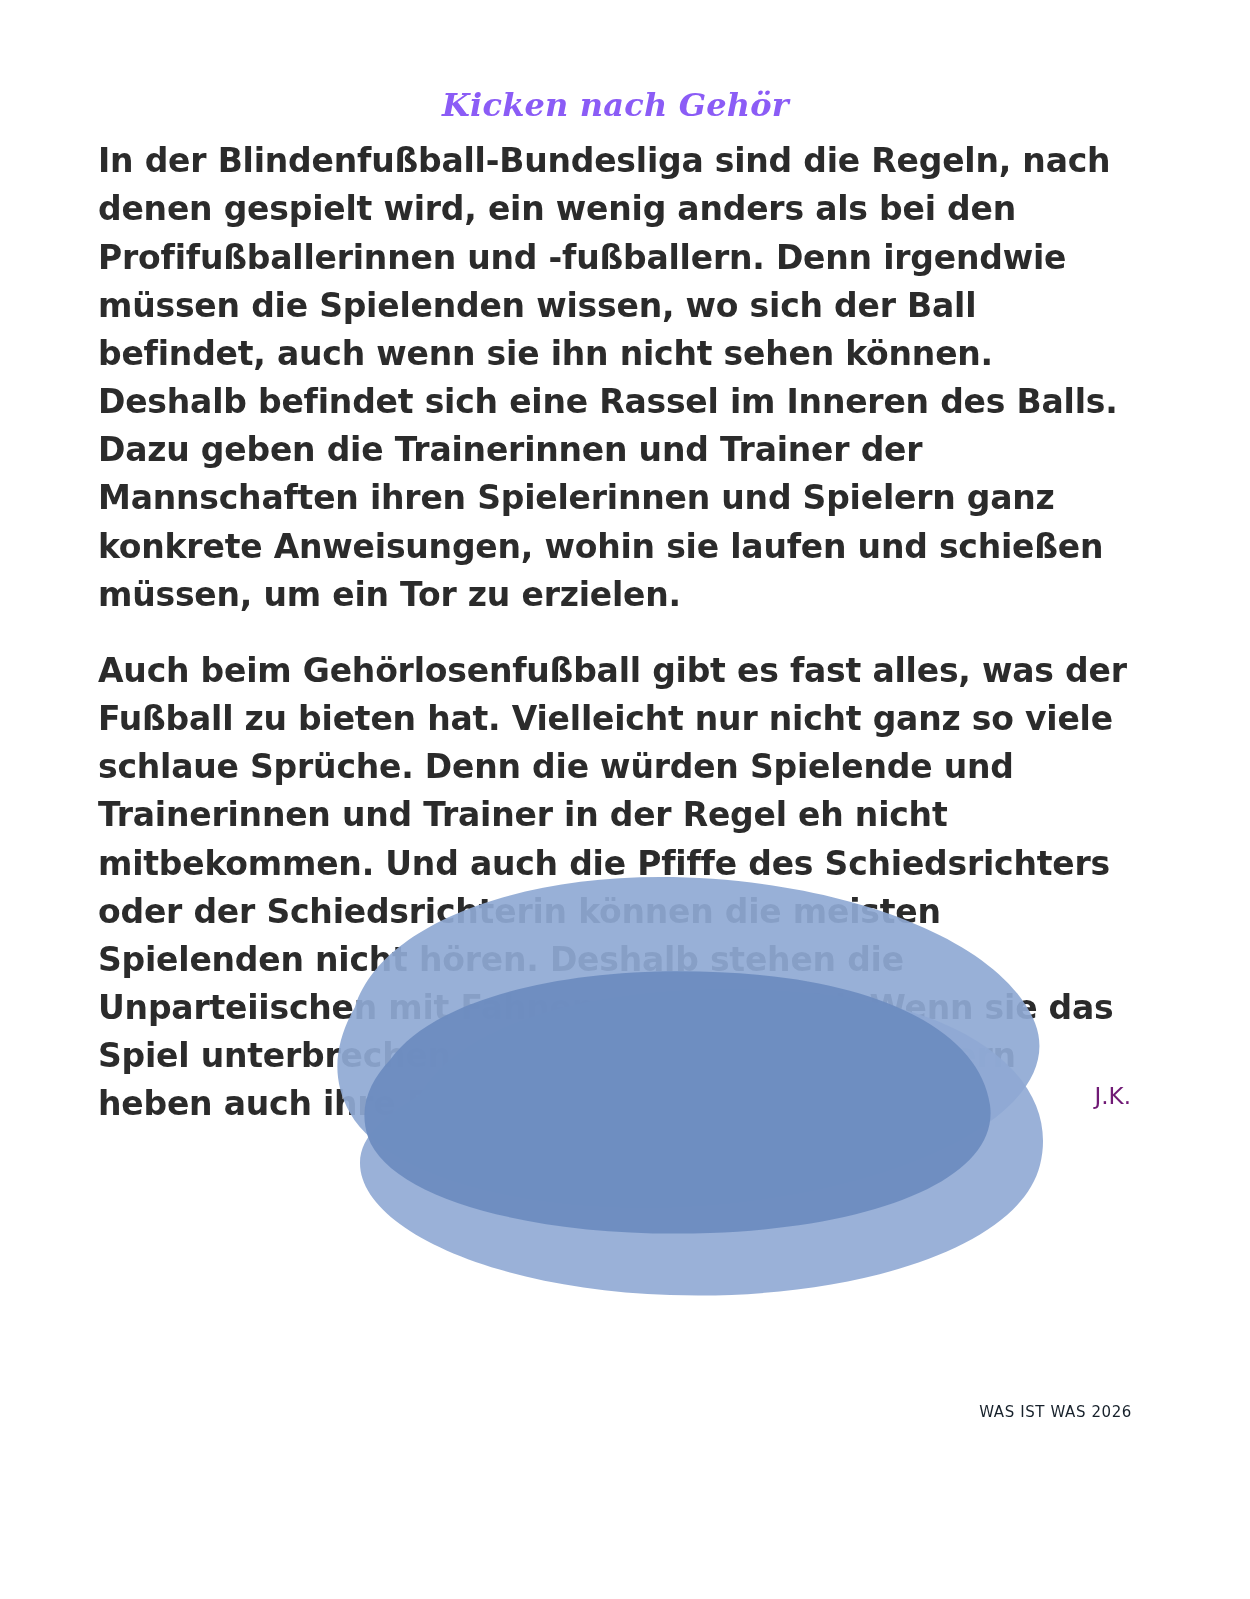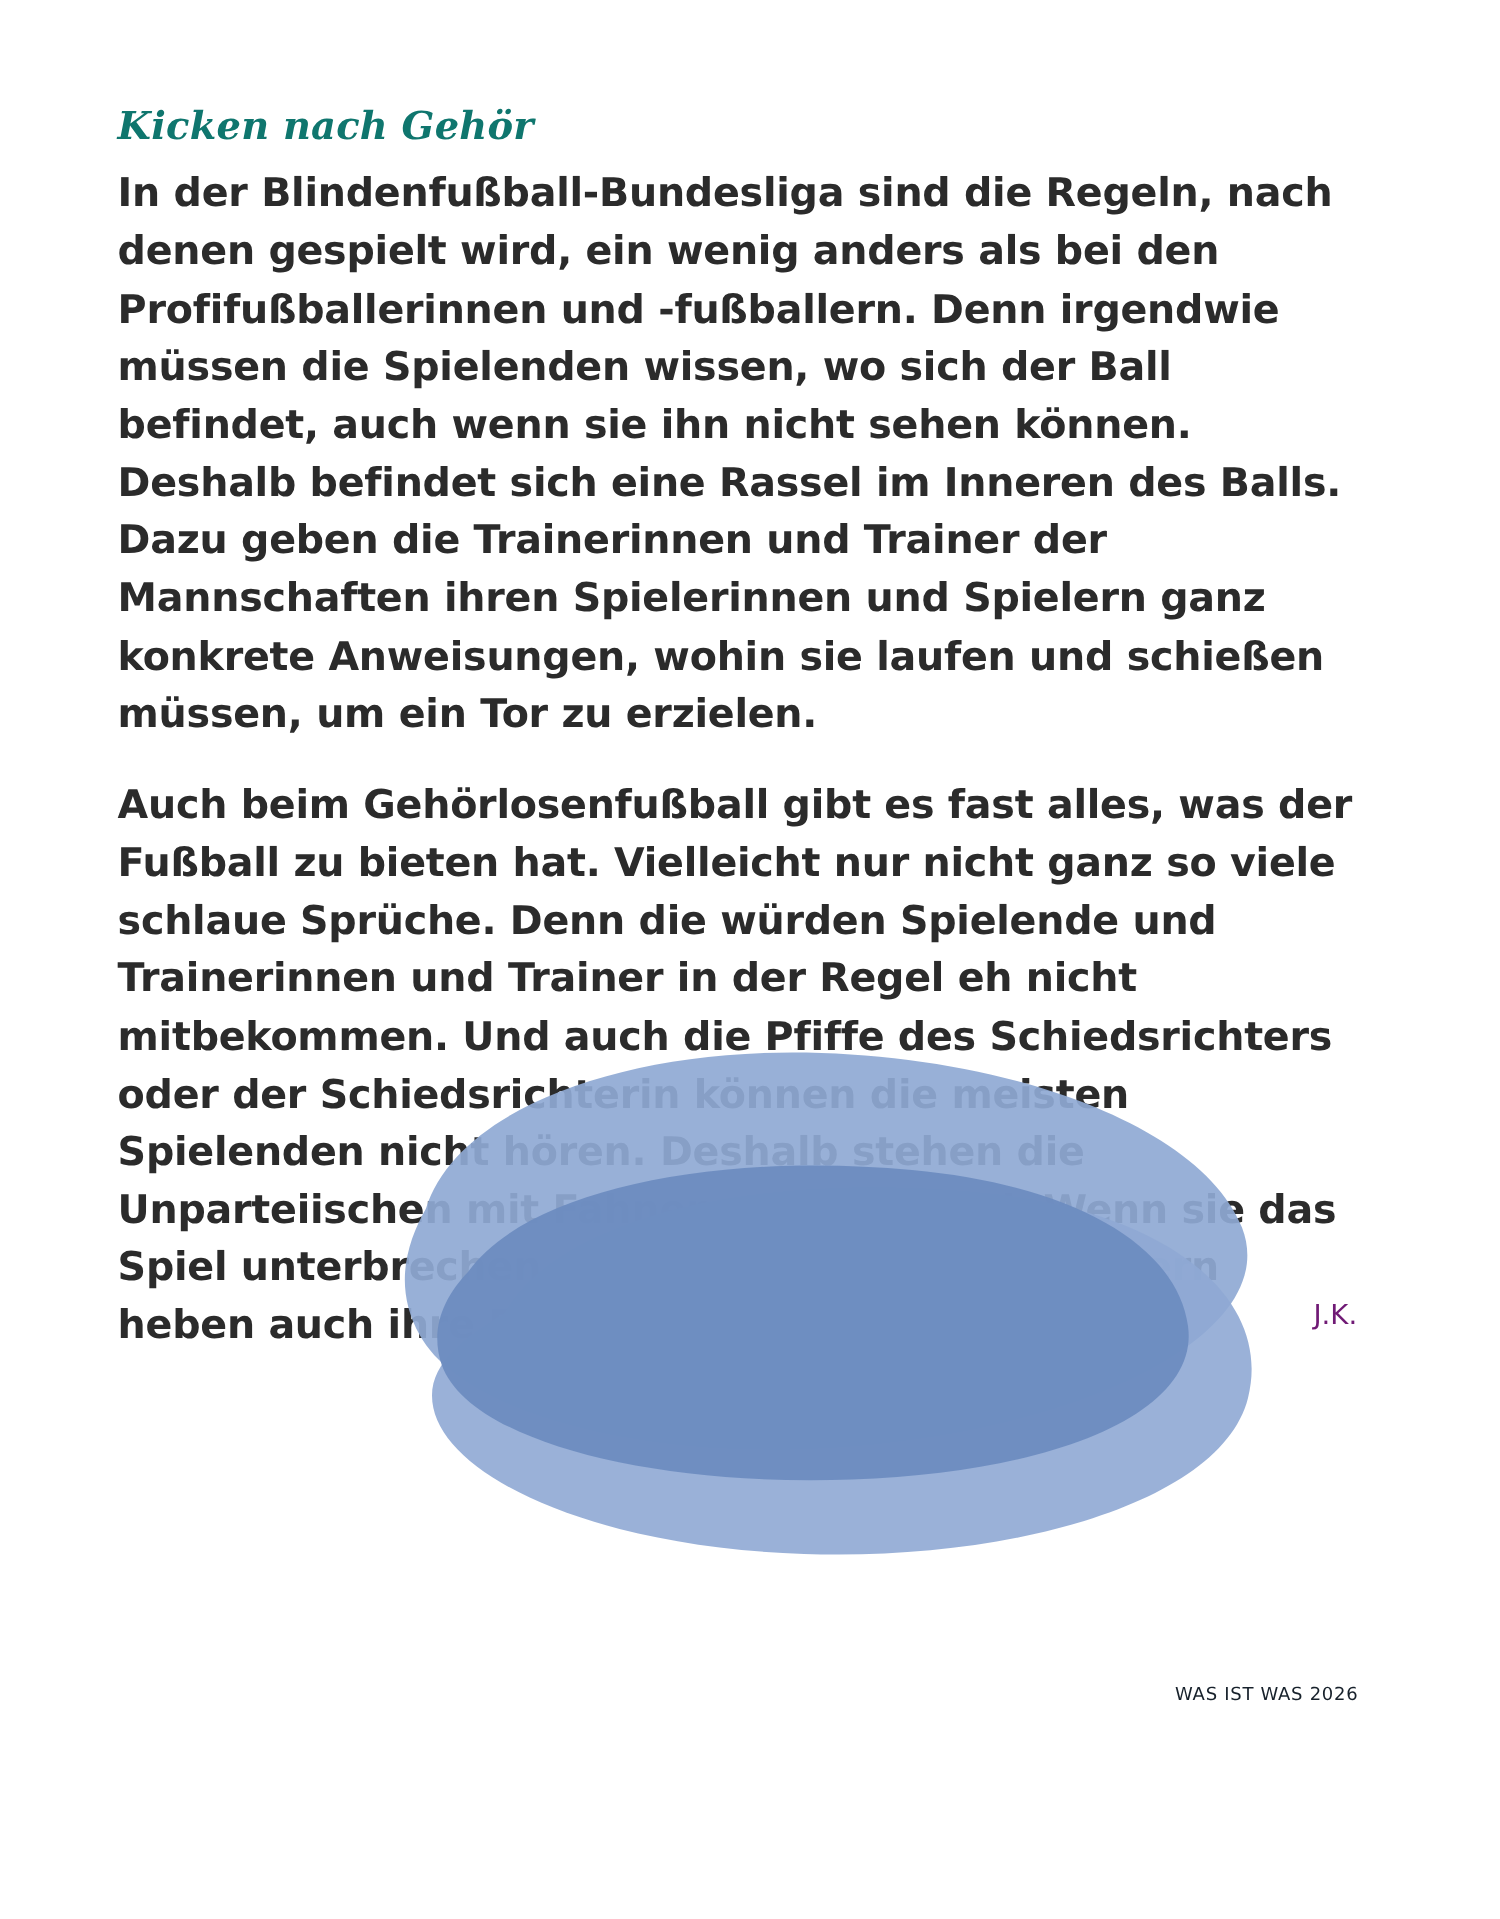--- a/index.html
+++ b/index.html
@@ -26,25 +26,26 @@
     position: absolute;
     left: 98px;
     top: 88px;
     width: 1035px;
   }
 
   .article-heading {
     font-family: "DejaVu Serif", serif;
     font-style: italic;
     font-weight: bold;
-    color: #0f766e;
+    color: #8b5cf6;
     font-size: 32px;
     letter-spacing: 0.2px;
     margin: 0 0 14px 0;
     line-height: 1.1;
+    text-align: center;
   }
 
   .body-par {
     font-family: "DejaVu Sans", sans-serif;
     color: #2b2b2b;
     font-size: 33px;
     line-height: 1.46;
     margin: 0 0 28px 0;
     letter-spacing: -0.2px;
     font-weight: bold;

